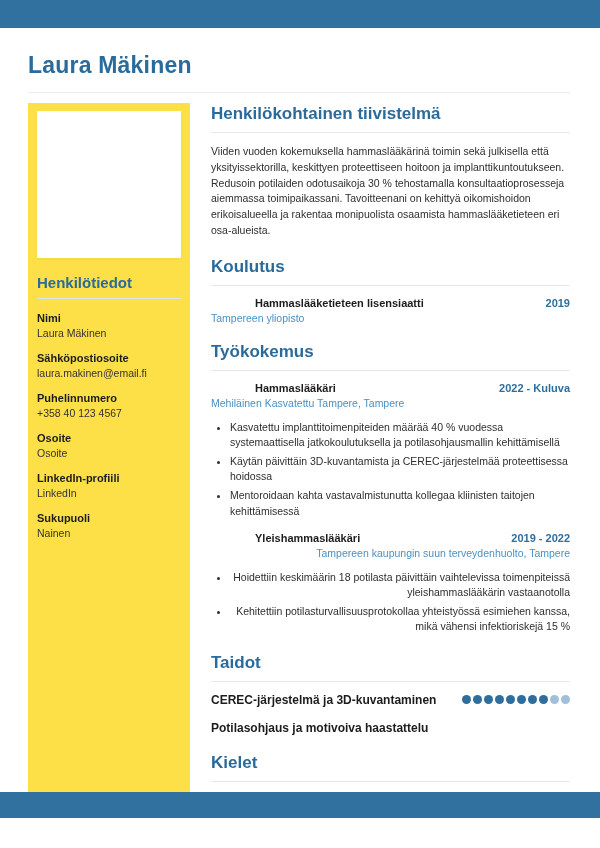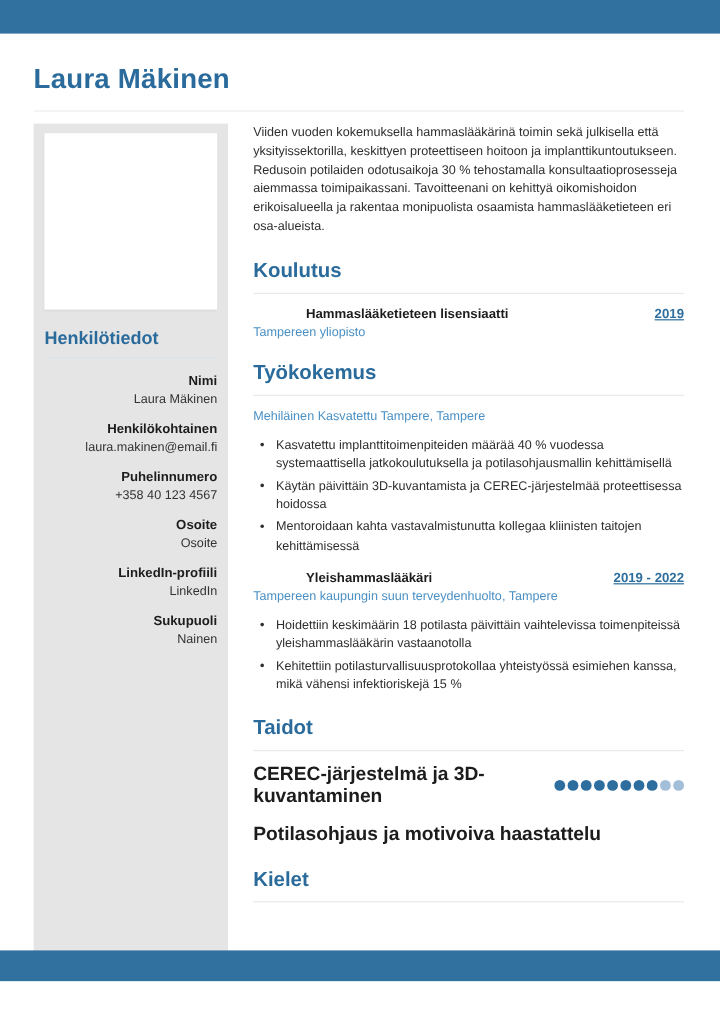--- a/index.html
+++ b/index.html
@@ -34,62 +34,62 @@
     letter-spacing: 0.2px;
   }
   .name-rule { border-bottom: 1px solid #ededed; margin-top: 13px; }
   .columns { display: flex; gap: 21px; margin-top: 10px; }
 
   
   .sidebar {
     flex: none;
     width: 162px;
     min-height: 692px;
-    background: #e5e5e5;
+    background: #fde047;
     padding: 8px 9px;
   }
   .photo {
     width: 100%;
     height: 147px;
     background: #fff;
     box-shadow: 0 1px 2px rgba(0,0,0,0.05);
   }
   .sidebar-title {
     margin: 16px 0 0;
     font-size: 15px;
     font-weight: bold;
     color: var(--heading);
     padding-bottom: 7px;
     border-bottom: 1px solid #dde4e9;
   }
-  .field { margin-top: 13px; text-align: right; }
+  .field { margin-top: 13px; }
   .field-label { font-size: 11px; font-weight: bold; color: #1c1c1c; }
   .field-value { font-size: 10.5px; color: #333; margin-top: 3px; }
 
   
   .main { flex: 1; min-width: 0; }
   .section { margin-bottom: 17px; }
   .section-title {
     margin: 0 0 11px;
     font-size: 17px;
     font-weight: bold;
     color: var(--heading);
     padding: 1px 0 8px;
     border-bottom: 1px solid #e9e9e9;
   }
   .summary-text { margin: 0; font-size: 10.5px; line-height: 1.5; color: #2e2e2e; }
-  .entry + .entry { margin-top: 13px; }
+  .entry + .entry { margin-top: 13px; text-align: right; }
   .entry-head { display: flex; justify-content: space-between; align-items: baseline; margin-left: 44px; }
   .entry-title { font-size: 11px; font-weight: bold; color: #1c1c1c; }
-  .entry-period { font-size: 11px; font-weight: bold; color: var(--dot-filled); white-space: nowrap; text-decoration: underline; }
+  .entry-period { font-size: 11px; font-weight: bold; color: var(--dot-filled); white-space: nowrap; }
   .entry-org { font-size: 10.5px; color: var(--link); margin-top: 3px; }
   ul.bullets { margin: 11px 0 0; padding-left: 19px; }
   .bullets li { font-size: 10.5px; line-height: 1.45; color: #2e2e2e; margin-bottom: 4px; }
   .skill-row { display: flex; justify-content: space-between; align-items: center; margin-bottom: 14px; }
-  .skill-label { font-size: 16px; font-weight: bold; color: #1c1c1c; }
+  .skill-label { font-size: 12px; font-weight: bold; color: #1c1c1c; }
   .dots { display: flex; gap: 2px; }
   .dot { width: 9px; height: 9px; border-radius: 50%; background: var(--dot-empty); }
   .dot.filled { background: var(--dot-filled); }
 </style>
 </head>
 <body>
 
 <div class="page">
   <div class="topbar"></div>
 
@@ -101,21 +101,21 @@
 
       <aside class="sidebar">
         <div class="photo"></div>
         <h2 class="sidebar-title">Henkilötiedot</h2>
 
         <div class="field">
           <div class="field-label">Nimi</div>
           <div class="field-value">Laura Mäkinen</div>
         </div>
         <div class="field">
-          <div class="field-label">Henkilökohtainen</div>
+          <div class="field-label">Sähköpostiosoite</div>
           <div class="field-value">laura.makinen@email.fi</div>
         </div>
         <div class="field">
           <div class="field-label">Puhelinnumero</div>
           <div class="field-value">+358 40 123 4567</div>
         </div>
         <div class="field">
           <div class="field-label">Osoite</div>
           <div class="field-value">Osoite</div>
         </div>
@@ -125,38 +125,43 @@
         </div>
         <div class="field">
           <div class="field-label">Sukupuoli</div>
           <div class="field-value">Nainen</div>
         </div>
       </aside>
 
       <main class="main">
 
         <section class="section">
+          <h2 class="section-title">Henkilökohtainen tiivistelmä</h2>
           <p class="summary-text">Viiden vuoden kokemuksella hammaslääkärinä toimin sekä julkisella että yksityissektorilla, keskittyen proteettiseen hoitoon ja implanttikuntoutukseen. Redusoin potilaiden odotusaikoja 30 % tehostamalla konsultaatioprosesseja aiemmassa toimipaikassani. Tavoitteenani on kehittyä oikomishoidon erikoisalueella ja rakentaa monipuolista osaamista hammaslääketieteen eri osa-alueista.</p>
         </section>
 
         <section class="section">
           <h2 class="section-title">Koulutus</h2>
           <div class="entry">
             <div class="entry-head">
               <span class="entry-title">Hammaslääketieteen lisensiaatti</span>
               <span class="entry-period">2019</span>
             </div>
             <div class="entry-org">Tampereen yliopisto</div>
           </div>
         </section>
 
         <section class="section">
           <h2 class="section-title">Työkokemus</h2>
 
           <div class="entry">
+            <div class="entry-head">
+              <span class="entry-title">Hammaslääkäri</span>
+              <span class="entry-period">2022 - Kuluva</span>
+            </div>
             <div class="entry-org">Mehiläinen Kasvatettu Tampere, Tampere</div>
             <ul class="bullets">
               <li>Kasvatettu implanttitoimenpiteiden määrää 40 % vuodessa systemaattisella jatkokoulutuksella ja potilasohjausmallin kehittämisellä</li>
               <li>Käytän päivittäin 3D-kuvantamista ja CEREC-järjestelmää proteettisessa hoidossa</li>
               <li>Mentoroidaan kahta vastavalmistunutta kollegaa kliinisten taitojen kehittämisessä</li>
             </ul>
           </div>
 
           <div class="entry">
             <div class="entry-head">

